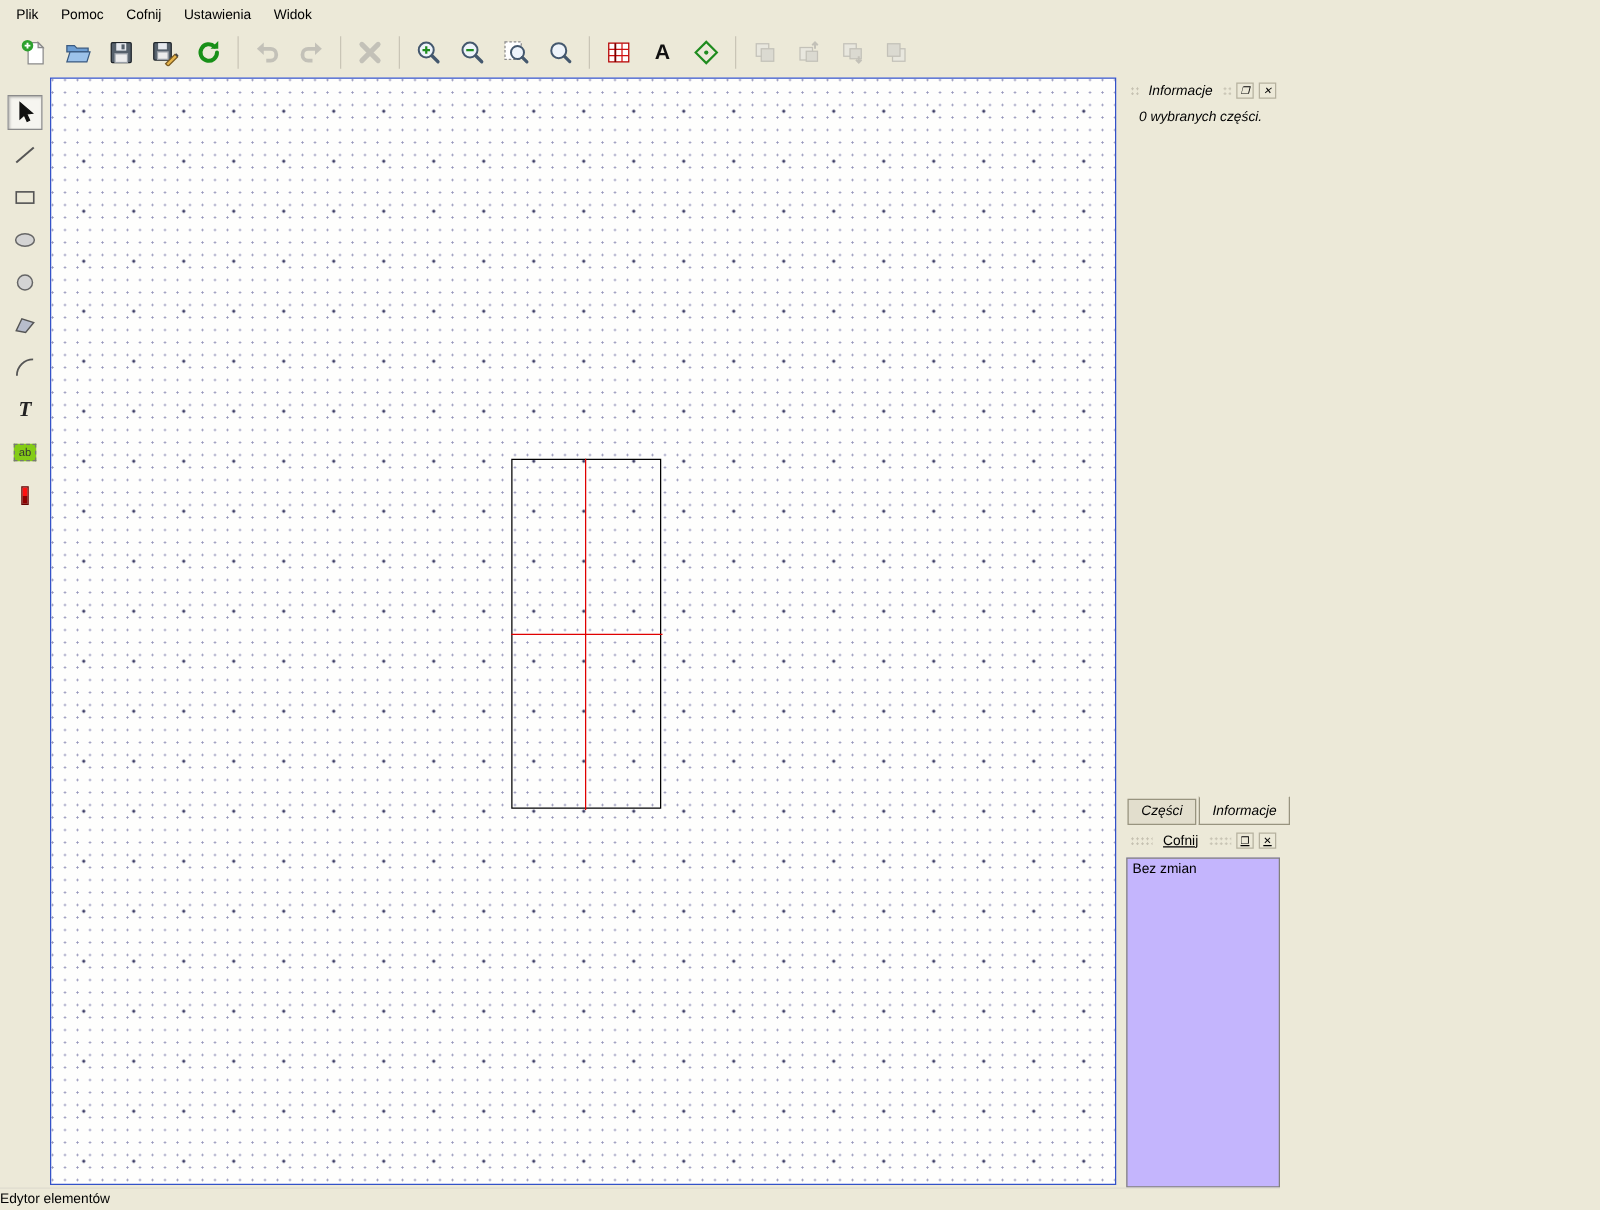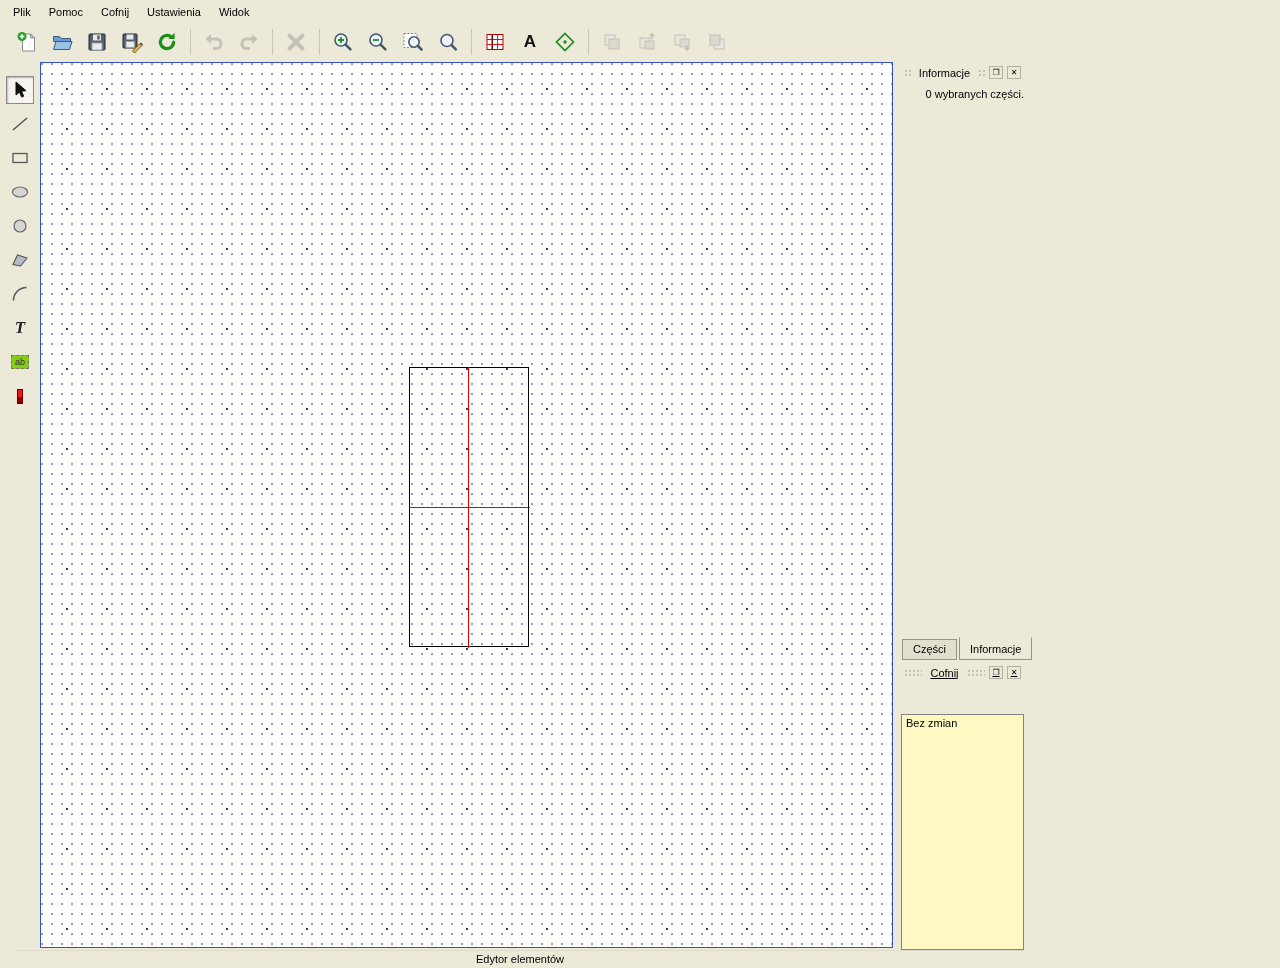--- a/index.html
+++ b/index.html
@@ -47,47 +47,47 @@
       radial-gradient(circle, #9898bc .7px, transparent 1px);
     background-size:40px 40px, 10px 10px;
     background-position:6px 6px, 6px 6px; }
   .element-rect { position:absolute; left:368px; top:304px; width:120px; height:280px;
     border:1px solid #000; background:transparent; }
   .axis-v { position:absolute; left:427px; top:304px; width:1px; height:281px; background:#e00000; }
   .axis-h { position:absolute; left:368px; top:444px; width:121px; height:1px; background:#e00000; }
 
   
   .docks { position:absolute; left:897px; top:60px; right:0; bottom:18px; }
-  .dock-info { position:absolute; top:0; left:0; right:0; height:600px; }
+  .dock-info { position:absolute; top:0; left:0; right:0; height:600px;font-style:italic; }
   .dock-title { display:flex; align-items:center; height:17px; margin-top:4px;
     padding:0 3px 0 7px; gap:4px; }
   .dock-texture { flex:1; height:7px;
     background-image:radial-gradient(#c6c2b2 1px, transparent 1.1px);
     background-size:4px 4px; }
   .dock-label { padding:0 4px; white-space:nowrap; }
   .dock-btn { width:14px; height:13px; border:1px solid #b5b19e; background:#ece9d8;
     display:flex; align-items:center; justify-content:center;
     font-size:8px; line-height:1; cursor:default; flex:0 0 auto; }
-  .info-content { text-align:right; padding-top:7px; }
+  .info-content { text-align:center; padding-top:7px; }
 
   .tabbar { position:absolute; left:5px; right:0; bottom:0; height:21px;
     display:flex; align-items:stretch;justify-content:space-between; }
   .tab { border:1px solid #98947f; padding:3px 10px 4px; background:#e2decd;
     margin-right:2px; cursor:default; }
   .tab.selected { background:#ece9d8; border-top-color:#ece9d8; margin-top:-2px; padding-top:5px; }
   .tab-filler { width:118px; height:11px; border-bottom:1px dotted #b0ac9a; align-self:flex-start; }
 
   .dock-undo { position:absolute; top:600px; left:0; right:0; bottom:0;text-decoration:underline; }
   .undo-list { position:absolute; top:26px; left:4px; right:0; bottom:0;
-    background:#fef9c3; border:1px solid #82817a; padding:1px 2px; overflow:hidden;margin-top:28px; }
+    background:#c4b5fd; border:1px solid #82817a; padding:1px 2px; overflow:hidden; }
   .undo-item { padding:1px 2px; }
 
   
-  .statusbar { position:absolute; left:16px; right:0; bottom:0; height:18px;
-    line-height:17px; padding-left:0; border-top:1px solid #dedbce;text-align:center; }
+  .statusbar { position:absolute; left:0; right:0; bottom:0; height:18px;
+    line-height:17px; padding-left:0; border-top:1px solid #dedbce; }
 </style>
 </head>
 <body>
 
 <div class="app">
 
   <div class="menubar">
     <span class="menu-item">Plik</span>
     <span class="menu-item">Pomoc</span>
     <span class="menu-item">Cofnij</span>

